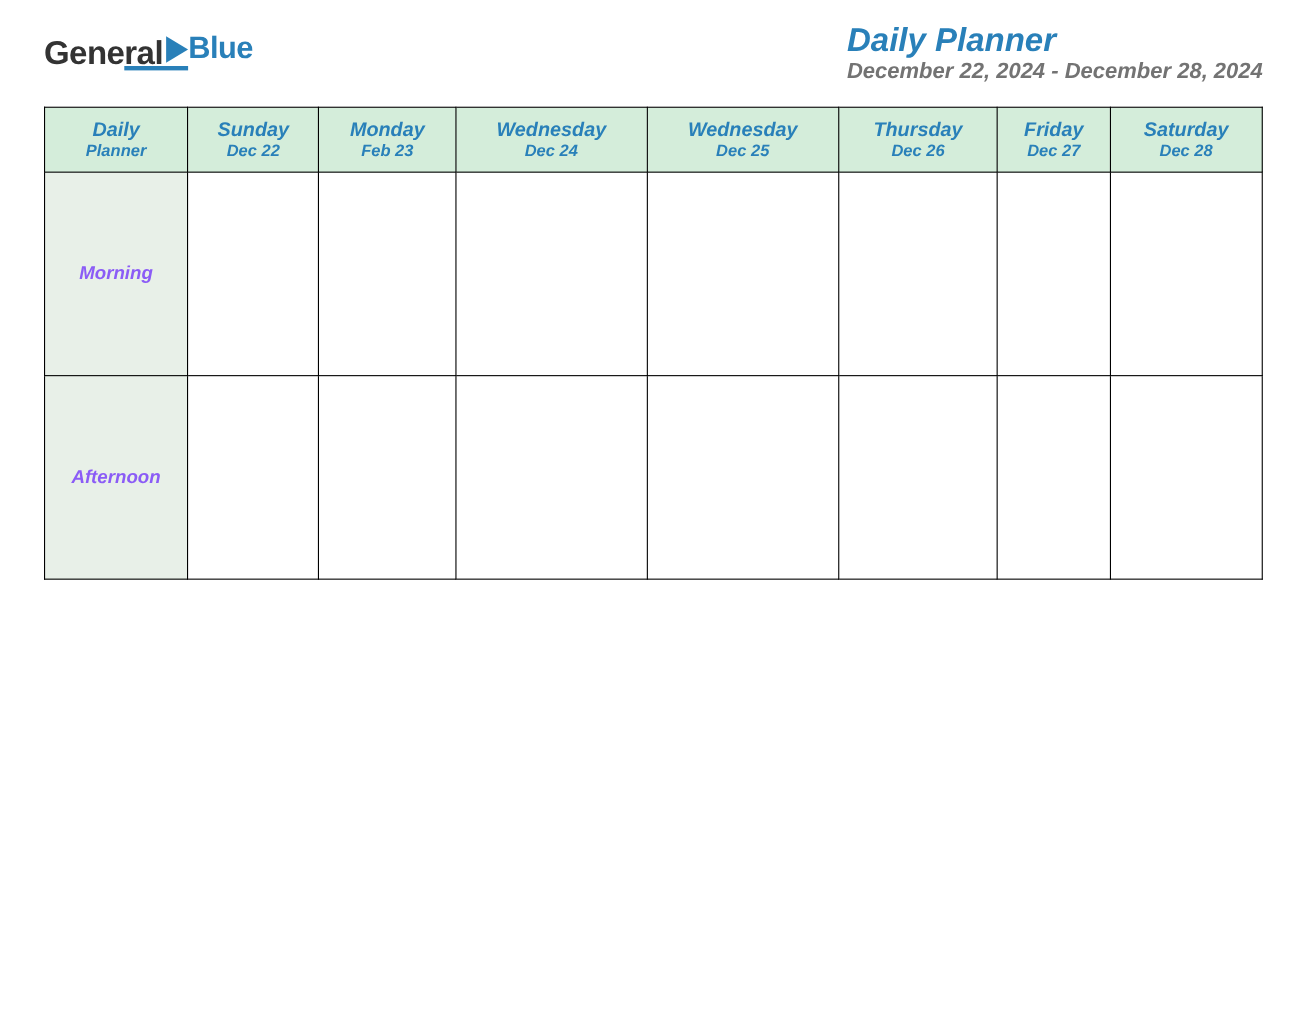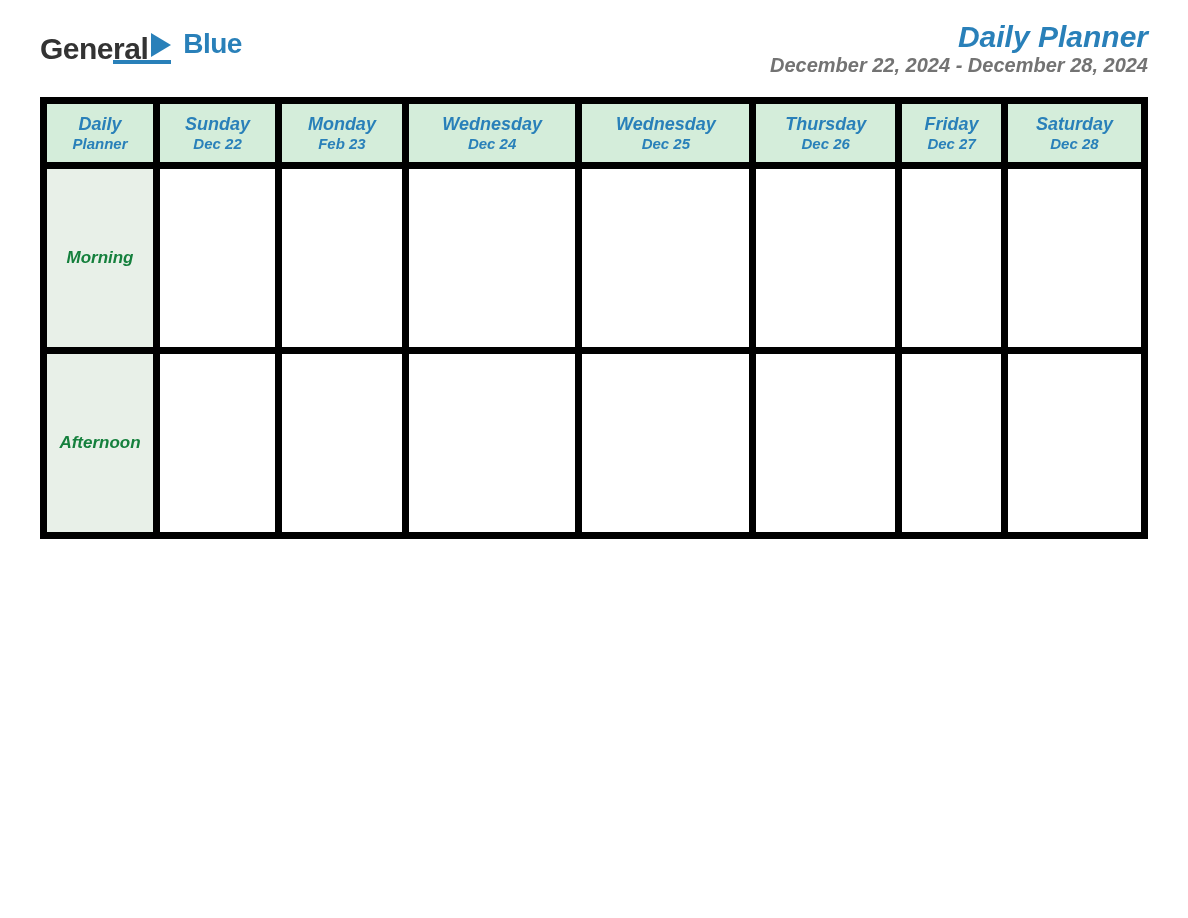--- a/index.html
+++ b/index.html
@@ -23,21 +23,21 @@
       margin-bottom: 20px;
     }
 
     .logo-container {
       display: flex;
       flex-direction: row;
       align-items: flex-start;
     }
 
     .title-block {
-      text-align: right;
+      text-align: left;
     }
 
     .title-block h1 {
       font-size: 30px;
       font-style: italic;
       color: #2980b9;
       font-weight: bold;
     }
 
     .title-block h2 {
@@ -48,21 +48,21 @@
     }
 
     .planner-table {
       width: 100%;
       border-collapse: collapse;
       border: 1.5px solid #999;
     }
 
     .planner-table th,
     .planner-table td {
-      border: 7px solid #000000;
+      border: 1px solid #000000;
     }
 
     .header-row th {
       background-color: #d4edda;
       color: #2980b9;
       font-style: italic;
       font-weight: bold;
       text-align: center;
       padding: 10px 5px;
       font-size: 16px;
@@ -73,27 +73,27 @@
       font-size: 18px;
     }
 
     .header-row th .day-date {
       display: block;
       font-size: 15px;
     }
 
     .label-cell {
       background-color: #e8f0e8;
-      color: #15803d;
+      color: #8b5cf6;
       font-style: italic;
       font-weight: bold;
       text-align: center;
       vertical-align: middle;
       font-size: 17px;
-      width: 113px;
+      width: 130px;
       padding: 10px;
     }
 
     .content-cell {
       background-color: #ffffff;
       height: 185px;
       vertical-align: top;
     }
 
     .row-morning .label-cell,
@@ -154,21 +154,21 @@
 
 <div class="header">
   <div class="logo-container">
     <div class="logo-wrapper">
       <span class="logo-word">General</span>
       <div class="logo-icon">
         <div class="logo-triangle"></div>
         <div class="logo-underline"></div>
       </div>
     </div>
-    <span class="logo-word logo-blue-text" style="margin-top:-4px; margin-left:12px; font-size:28px;">Blue</span>
+    <span class="logo-word logo-blue-text" style="margin-top:-4px; margin-left:0px; font-size:28px;">Blue</span>
   </div>
 
   <div class="title-block">
     <h1>Daily Planner</h1>
     <h2>December 22, 2024 - December 28, 2024</h2>
   </div>
 </div>
 
 <table class="planner-table">
   <thead>

